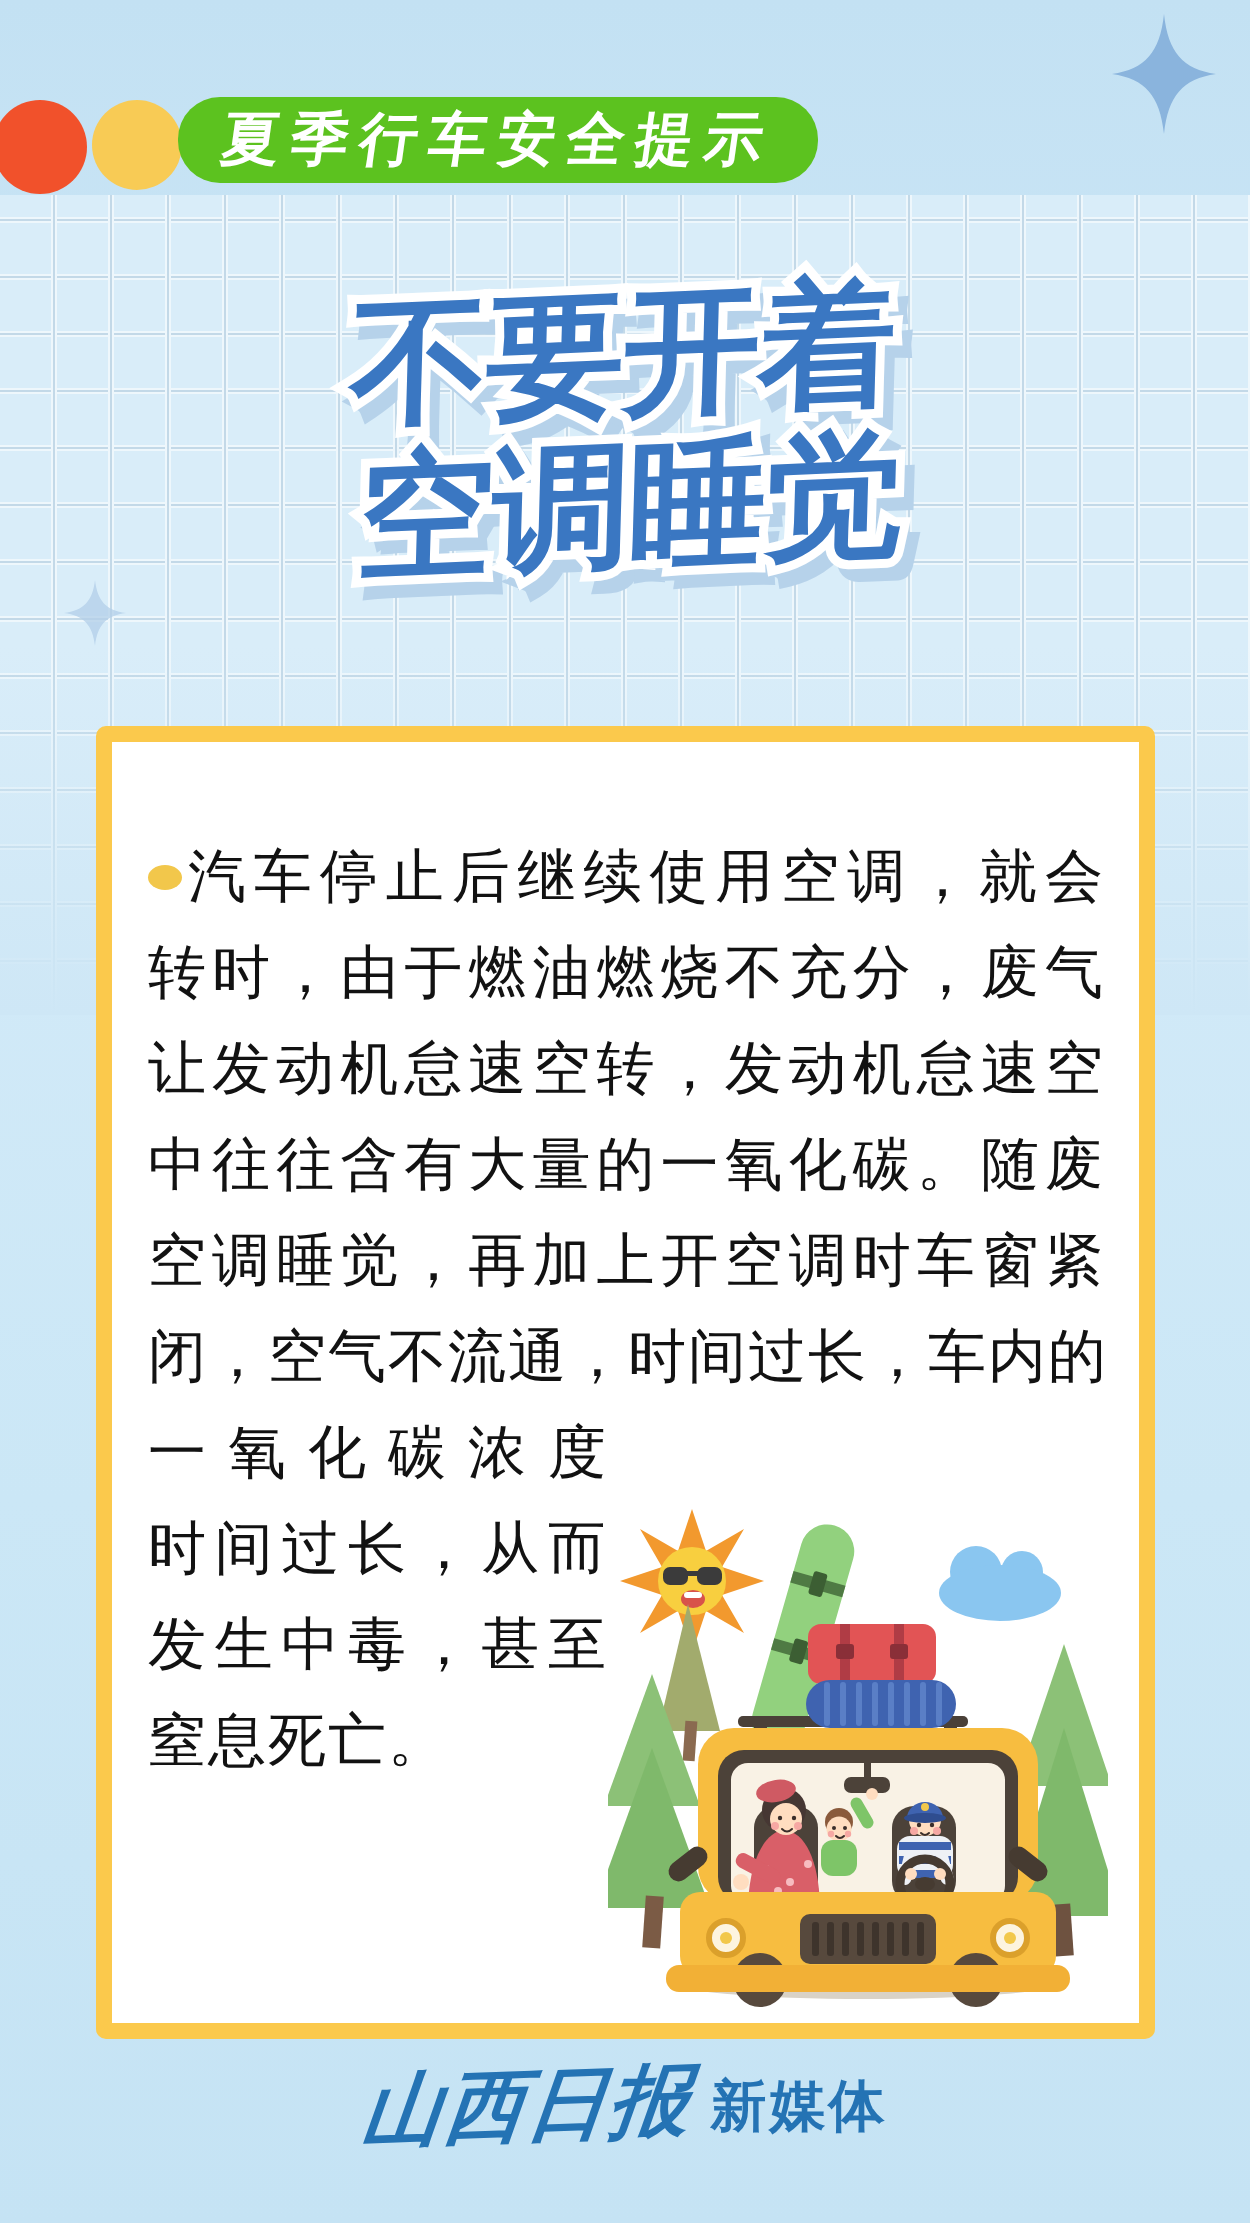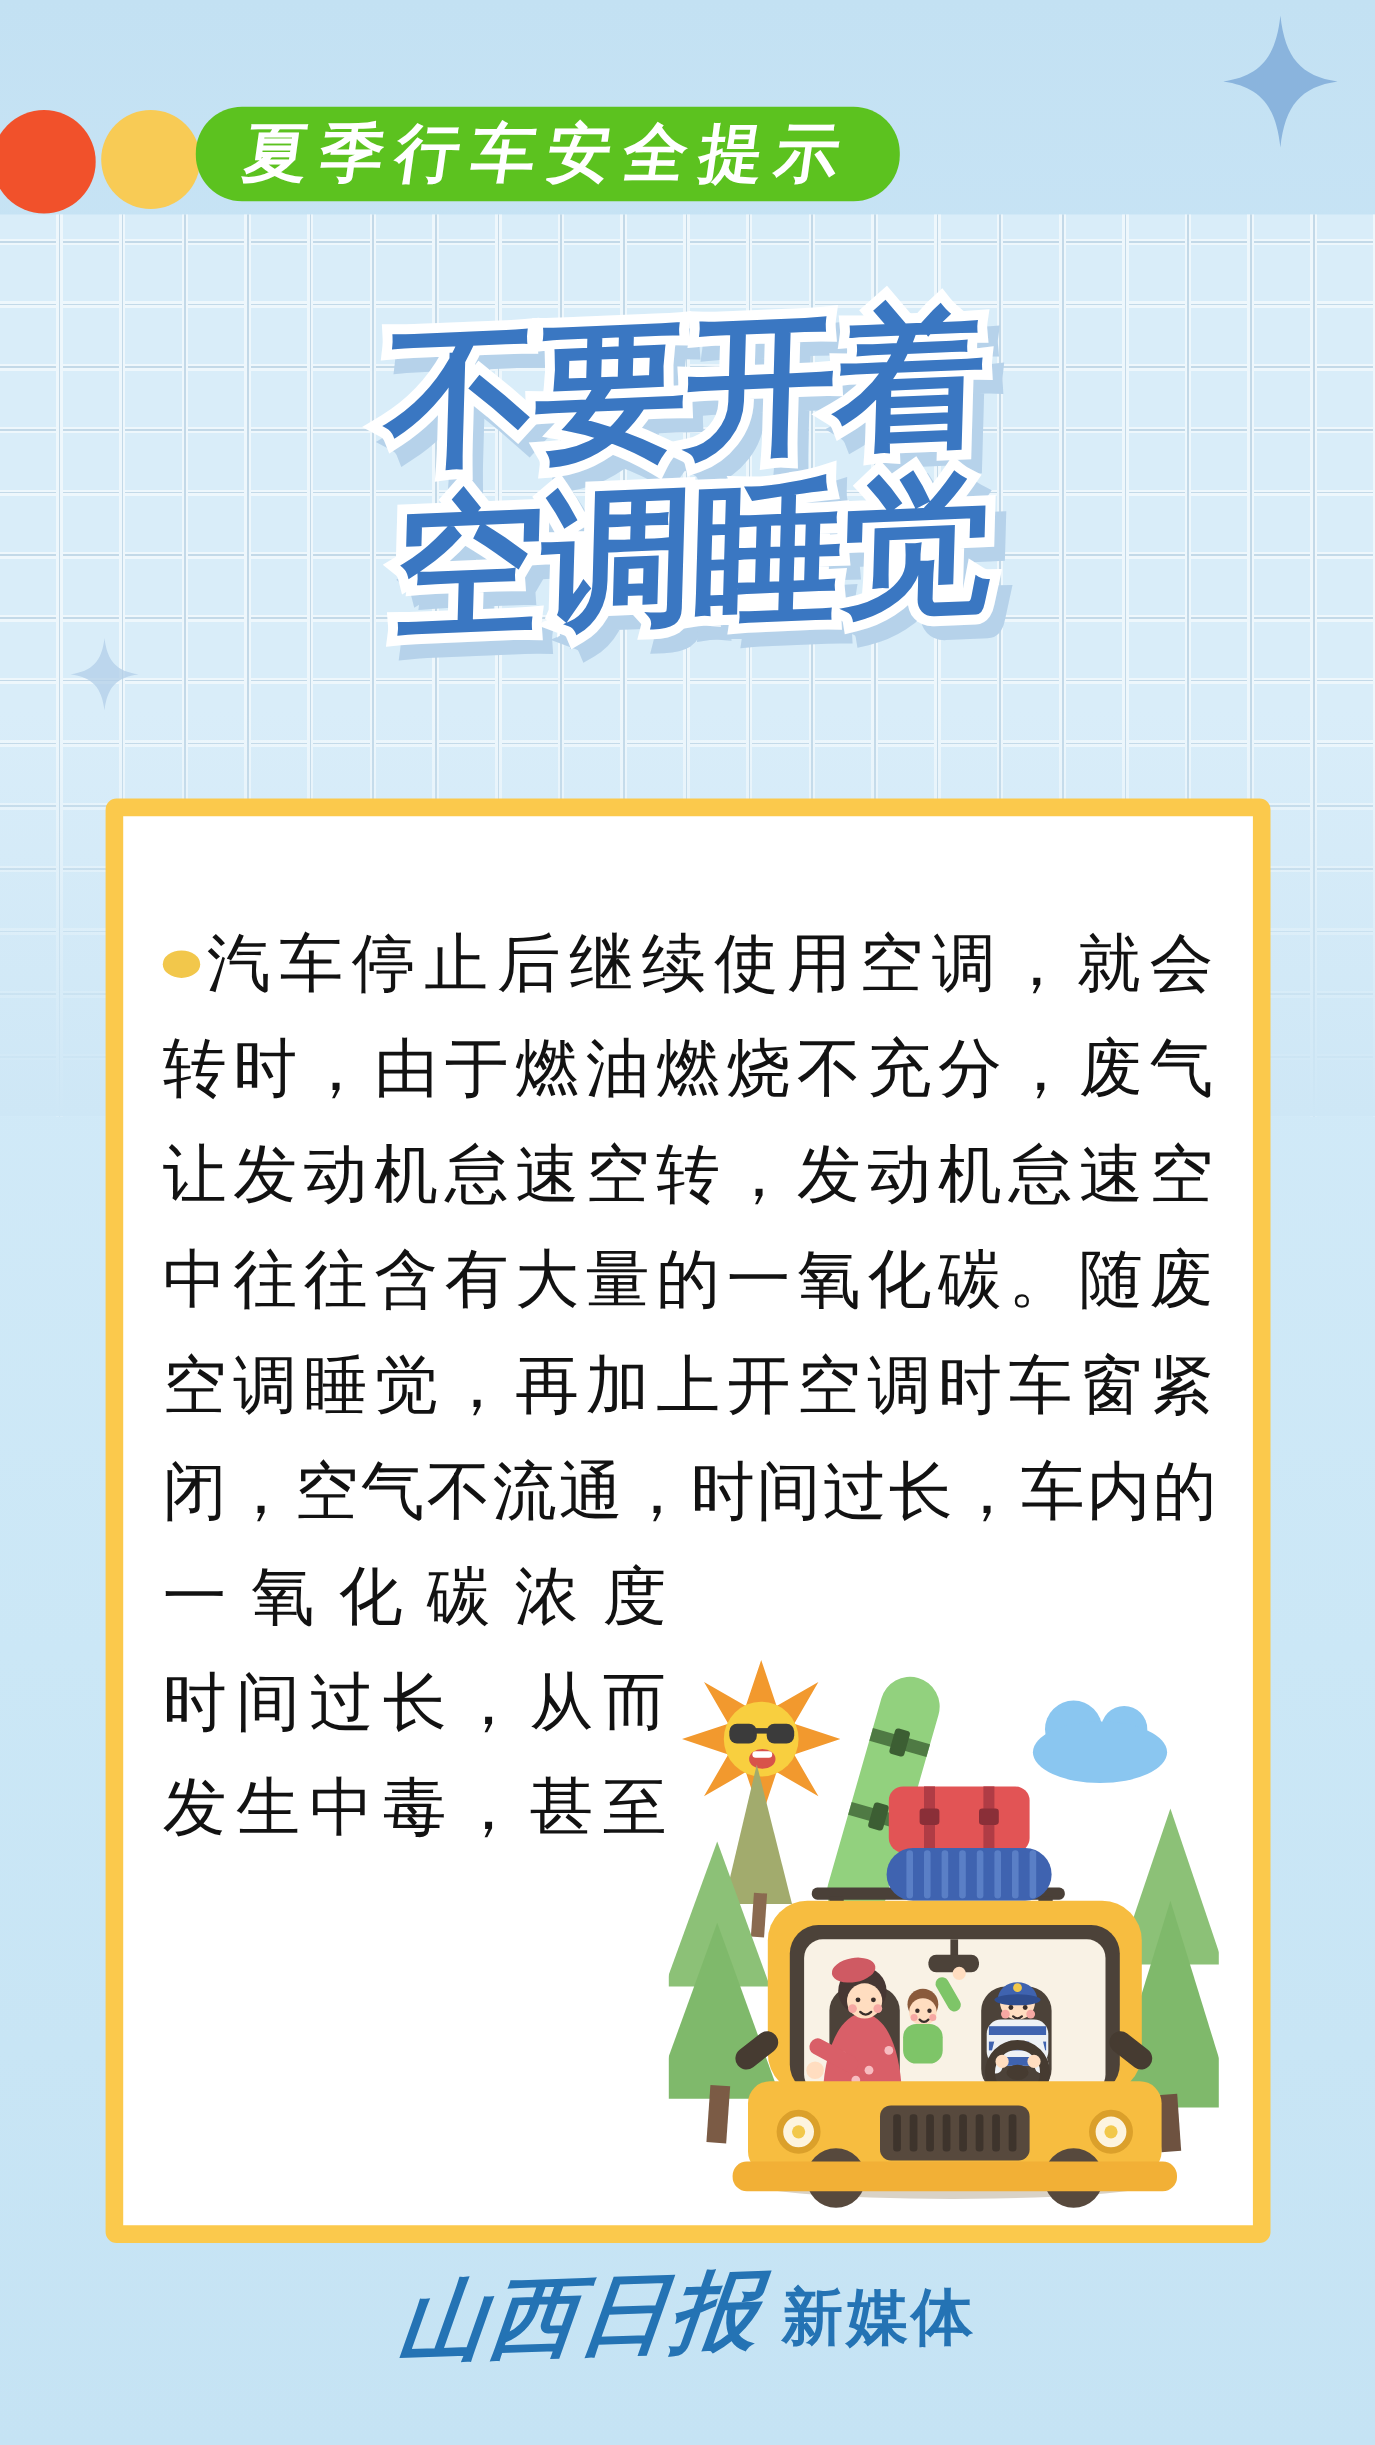--- a/index.html
+++ b/index.html
@@ -113,20 +113,21 @@
   <div class="card-text">
     <div class="tline"><span class="bullet"></span><span>汽车停止后继续使用空调，就会</span></div>
     <div class="tline"><span>转时，由于燃油燃烧不充分，废气</span></div>
     <div class="tline"><span>让发动机怠速空转，发动机怠速空</span></div>
     <div class="tline"><span>中往往含有大量的一氧化碳。随废</span></div>
     <div class="tline"><span>空调睡觉，再加上开空调时车窗紧</span></div>
     <div class="tline"><span>闭，空气不流通，时间过长，车内的</span></div>
     <div class="tline narrow"><span>一氧化碳浓度</span></div>
     <div class="tline narrow"><span>时间过长，从而</span></div>
     <div class="tline narrow"><span>发生中毒，甚至</span></div>
+    <div class="tline narrow last"><span>窒息死亡。</span></div>
   </div>
 
   <svg class="illo" viewBox="0 0 500 540">
 
     <g transform="translate(84,105)">
       <path fill="#f2992e" d="M0,-72 L14,-30 L52,-52 L30,-14 L72,0 L30,14 L52,52 L14,30 L0,72 L-14,30 L-52,52 L-30,14 L-72,0 L-30,-14 L-52,-52 L-14,-30 Z"></path>
       <circle r="34" fill="#f8cf3f"></circle>
       <g fill="#3b3b3b">
         <rect x="-29" y="-14" width="25" height="18" rx="7"></rect>
         <rect x="5" y="-14" width="25" height="18" rx="7"></rect>

